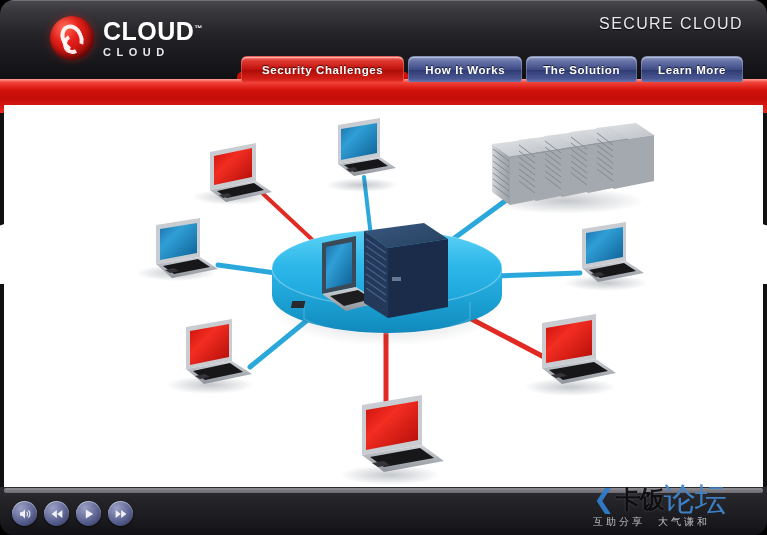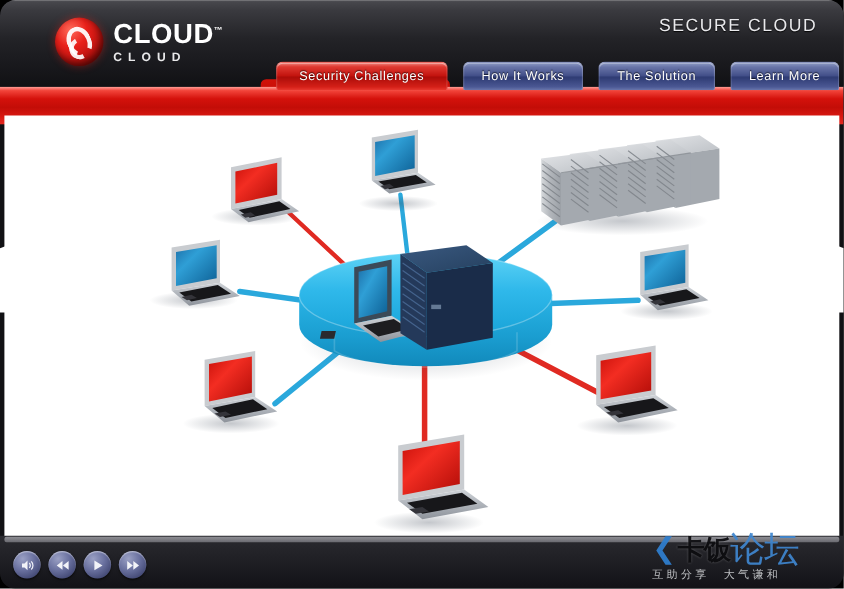--- a/index.html
+++ b/index.html
@@ -108,30 +108,29 @@
     height: 26px;
     display: flex;
     gap: 4px;
     z-index: 6;
   }
   .tab {
     height: 26px;
     padding: 0 16px;
     display: flex; align-items: center; justify-content: center;
     font-size: 11.5px;
-    font-weight: normal;
+    font-weight: bold;
     color: #ffffff;
     letter-spacing: 0.6px;
     text-shadow: 0 -1px 1px rgba(0,0,0,0.75);
     border-radius: 6px 6px 2px 2px;
     border: 1px solid rgba(255,255,255,0.22);
     border-bottom: none;
     cursor: pointer;
     white-space: nowrap;
-    margin-left: 10px;
   }
   .tab.inactive {
     background: linear-gradient(to bottom,
       #8e9bc4 0%, #6874a8 16%, #3f4c86 50%,
       #2d3a72 52%, #4b5894 88%, #6b77ad 100%);
     box-shadow: inset 0 1px 0 rgba(255,255,255,0.35);
   }
   .tab.active {
     background: linear-gradient(to bottom,
       #f08b84 0%, #e03a32 14%, #c1110c 50%,

